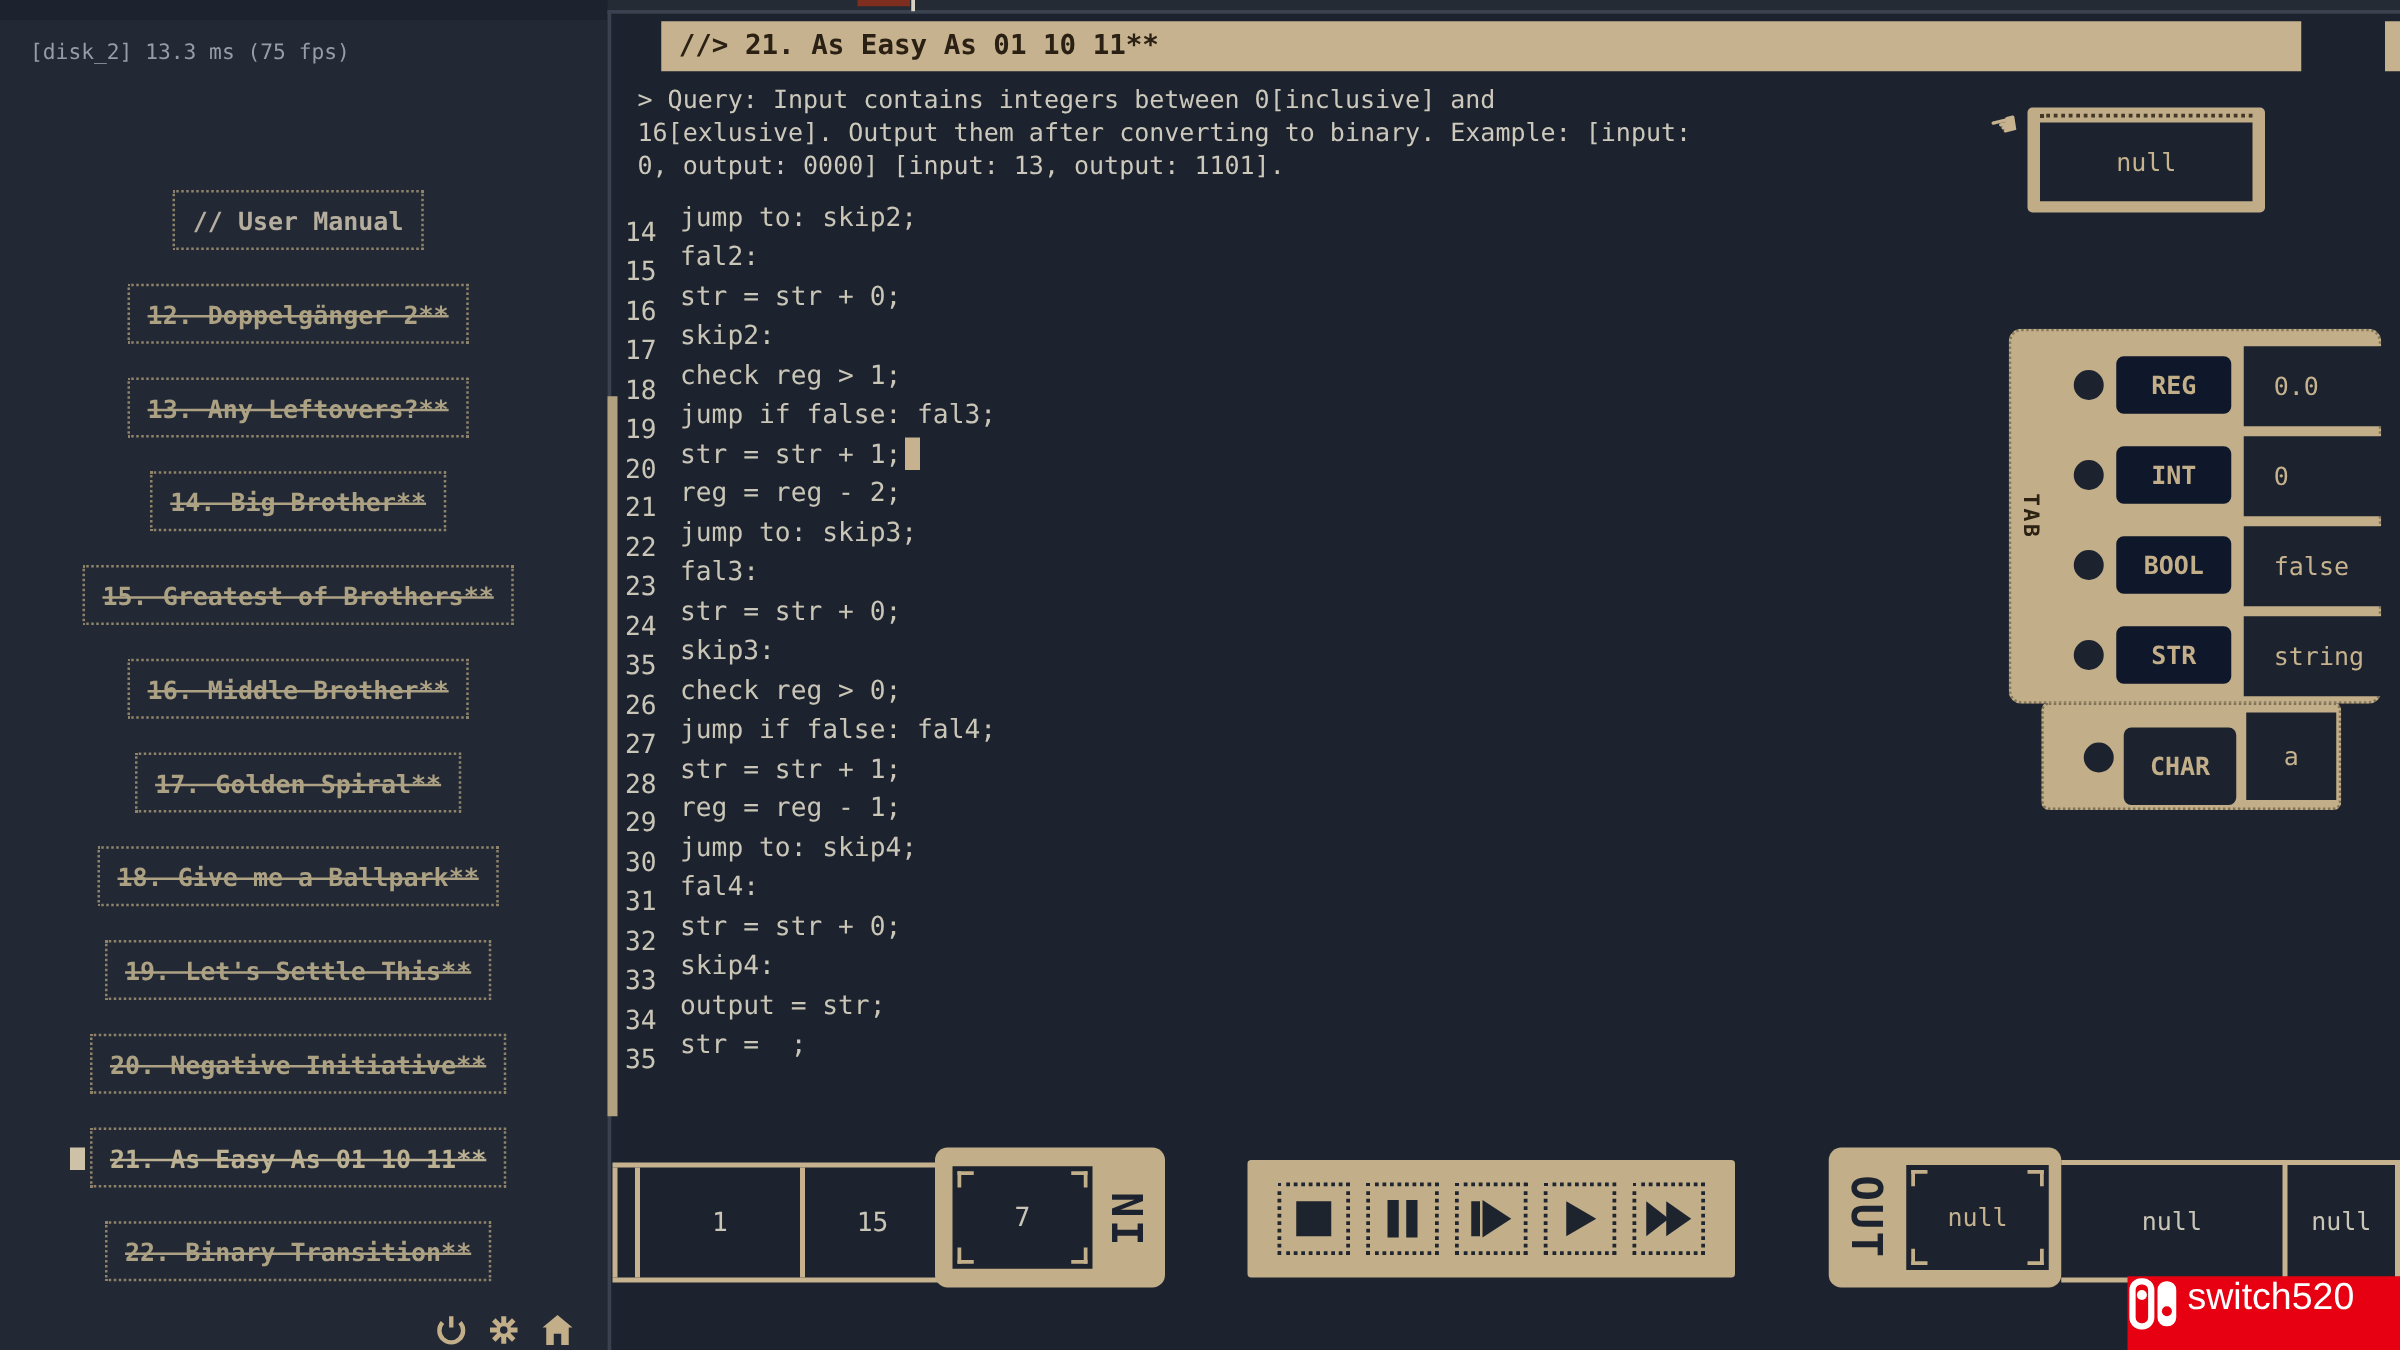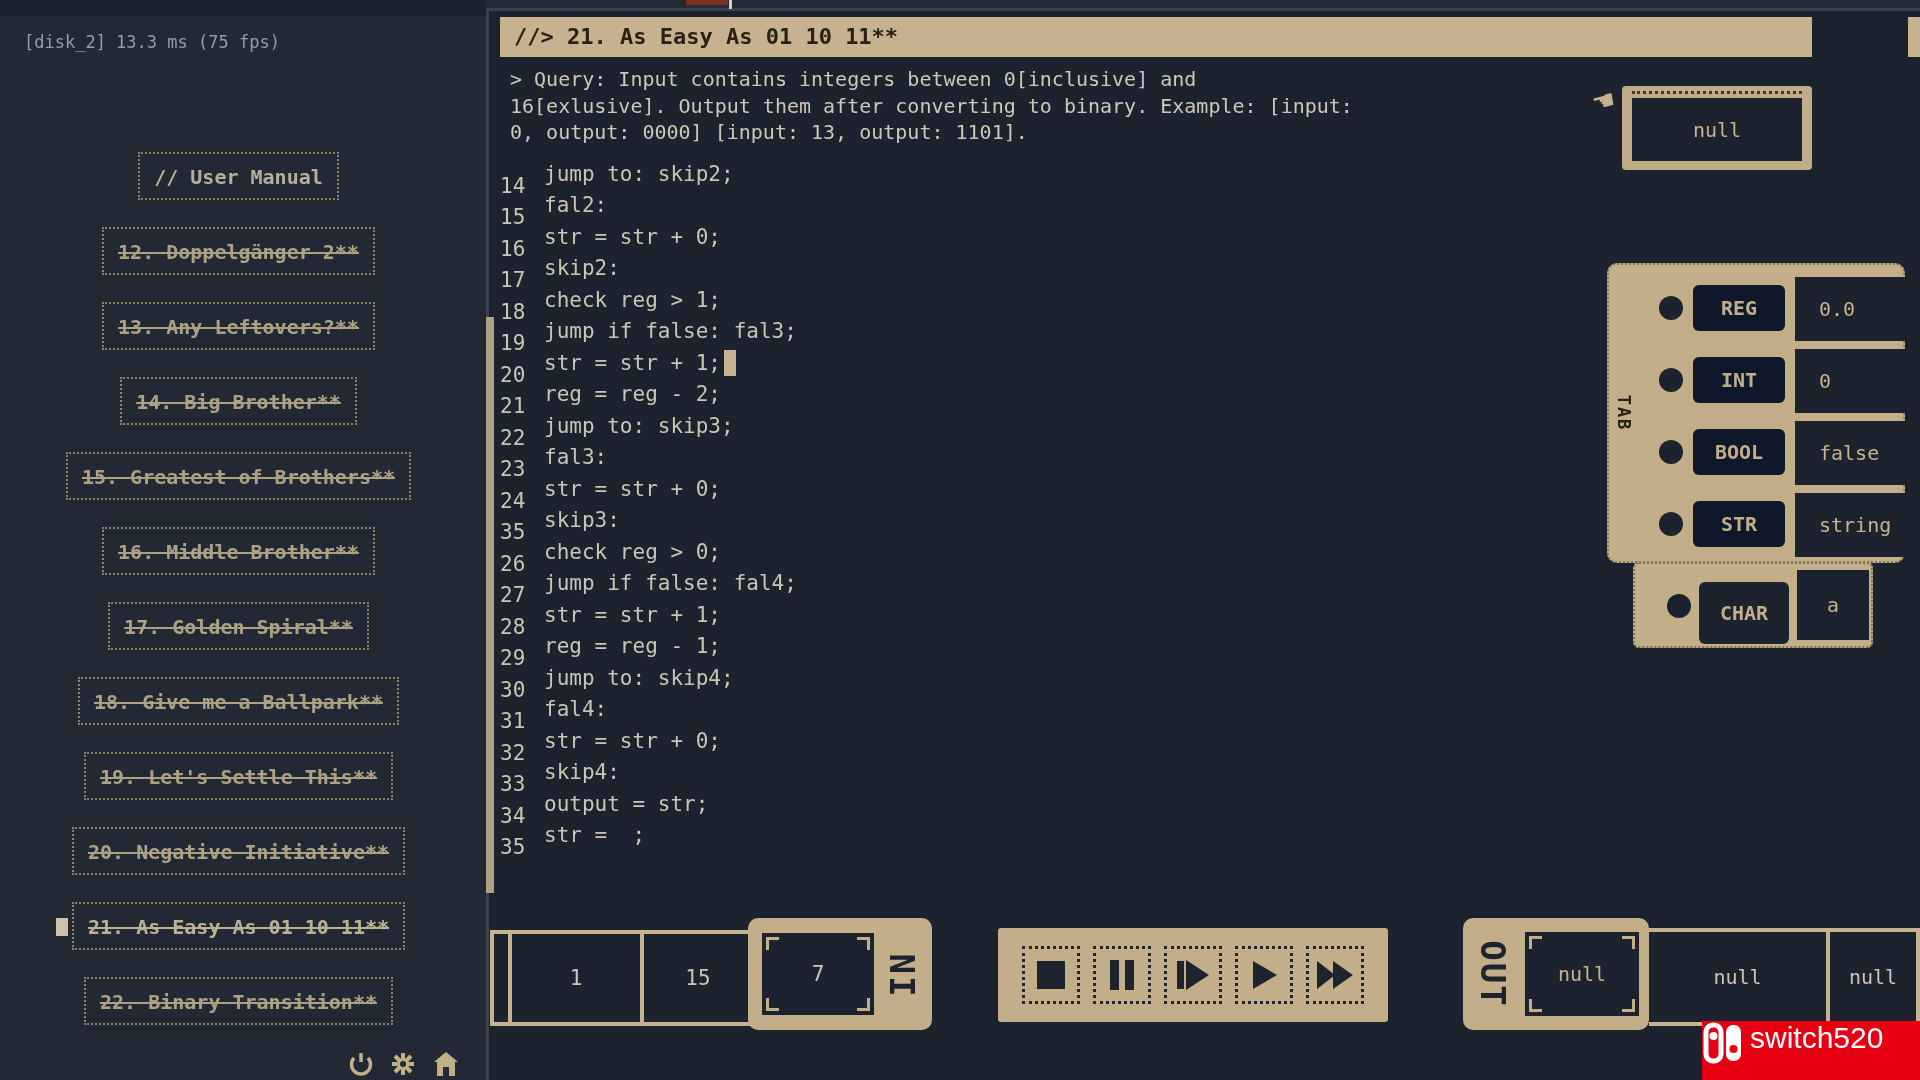--- a/index.html
+++ b/index.html
@@ -18,21 +18,21 @@
   .marker{position:absolute;left:-18px;top:14px;width:12px;height:18px;background:#cdc2a8;}
   .footer-icons{position:absolute;left:348px;top:1034px;display:flex;gap:16px;align-items:center;}
   .footer-icons svg{display:block;}
   
   .main-frame{position:absolute;left:486px;top:8px;width:1434px;height:1072px;
               background:#1c232e;border-left:3px solid #39424e;border-top:3px solid #39424e;box-sizing:border-box;}
   .top-strip{position:absolute;left:486px;top:0;width:1434px;height:8px;background:#242b35;}
   .red-sliver{position:absolute;left:686px;top:0;width:42px;height:5px;background:#7e2e1e;}
   .white-tick{position:absolute;left:729px;top:0;width:3px;height:9px;background:#d8d2c2;}
   
-  .titlebar{position:absolute;left:500px;top:17px;width:1312px;height:40px;background:#c6b28e;}
+  .titlebar{position:absolute;left:529px;top:17px;width:1312px;height:40px;background:#c6b28e;}
   .titlebar .ttext{position:absolute;left:14px;top:7px;font-size:22px;font-weight:bold;color:#2a2013;}
   .titlebar-cap{position:absolute;left:1908px;top:17px;width:12px;height:40px;background:#c6b28e;}
   
   .query{position:absolute;left:510px;top:66px;width:1170px;font-size:20px;line-height:26.5px;
          color:#ccc8bb;white-space:pre-line;}
   .hand-cursor{position:absolute;left:1592px;top:86px;font-size:26px;color:#c6b28e;
                font-family:"DejaVu Sans",sans-serif;transform:rotate(-14deg);}
   
   .null-box{position:absolute;left:1622px;top:86px;width:190px;height:84px;background:#c0ac87;border-radius:4px;}
   .null-box::before{content:"";position:absolute;left:10px;right:10px;top:5px;

